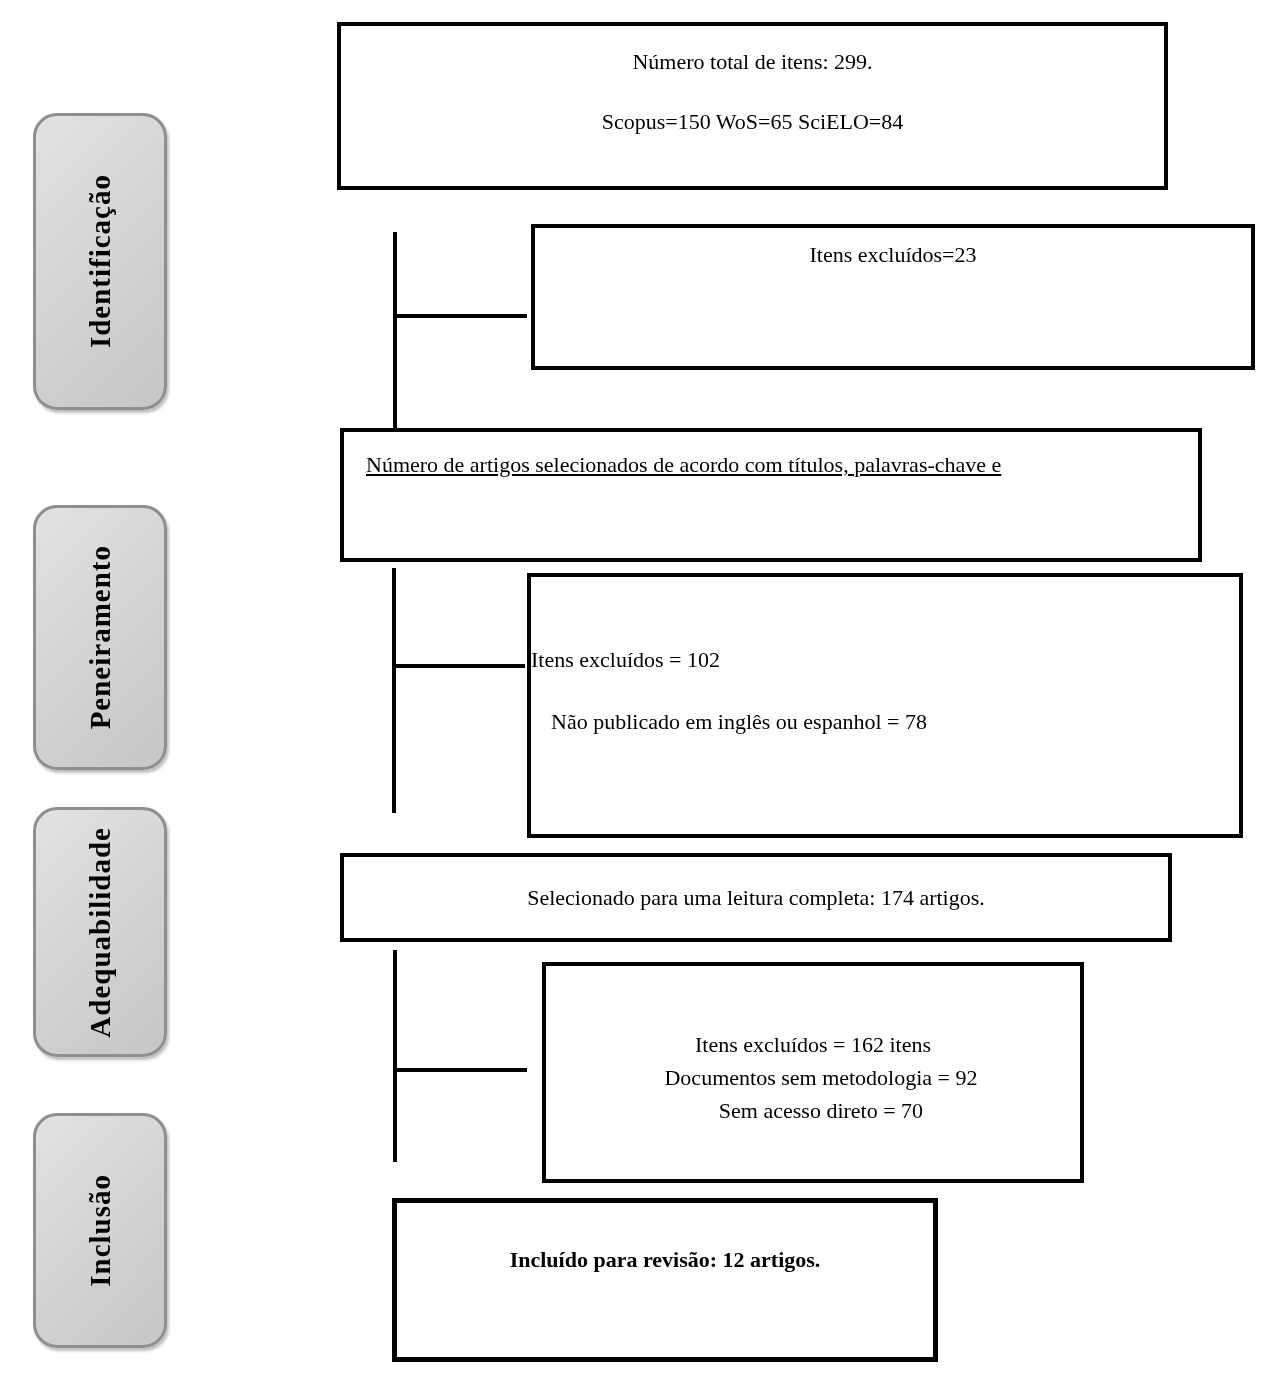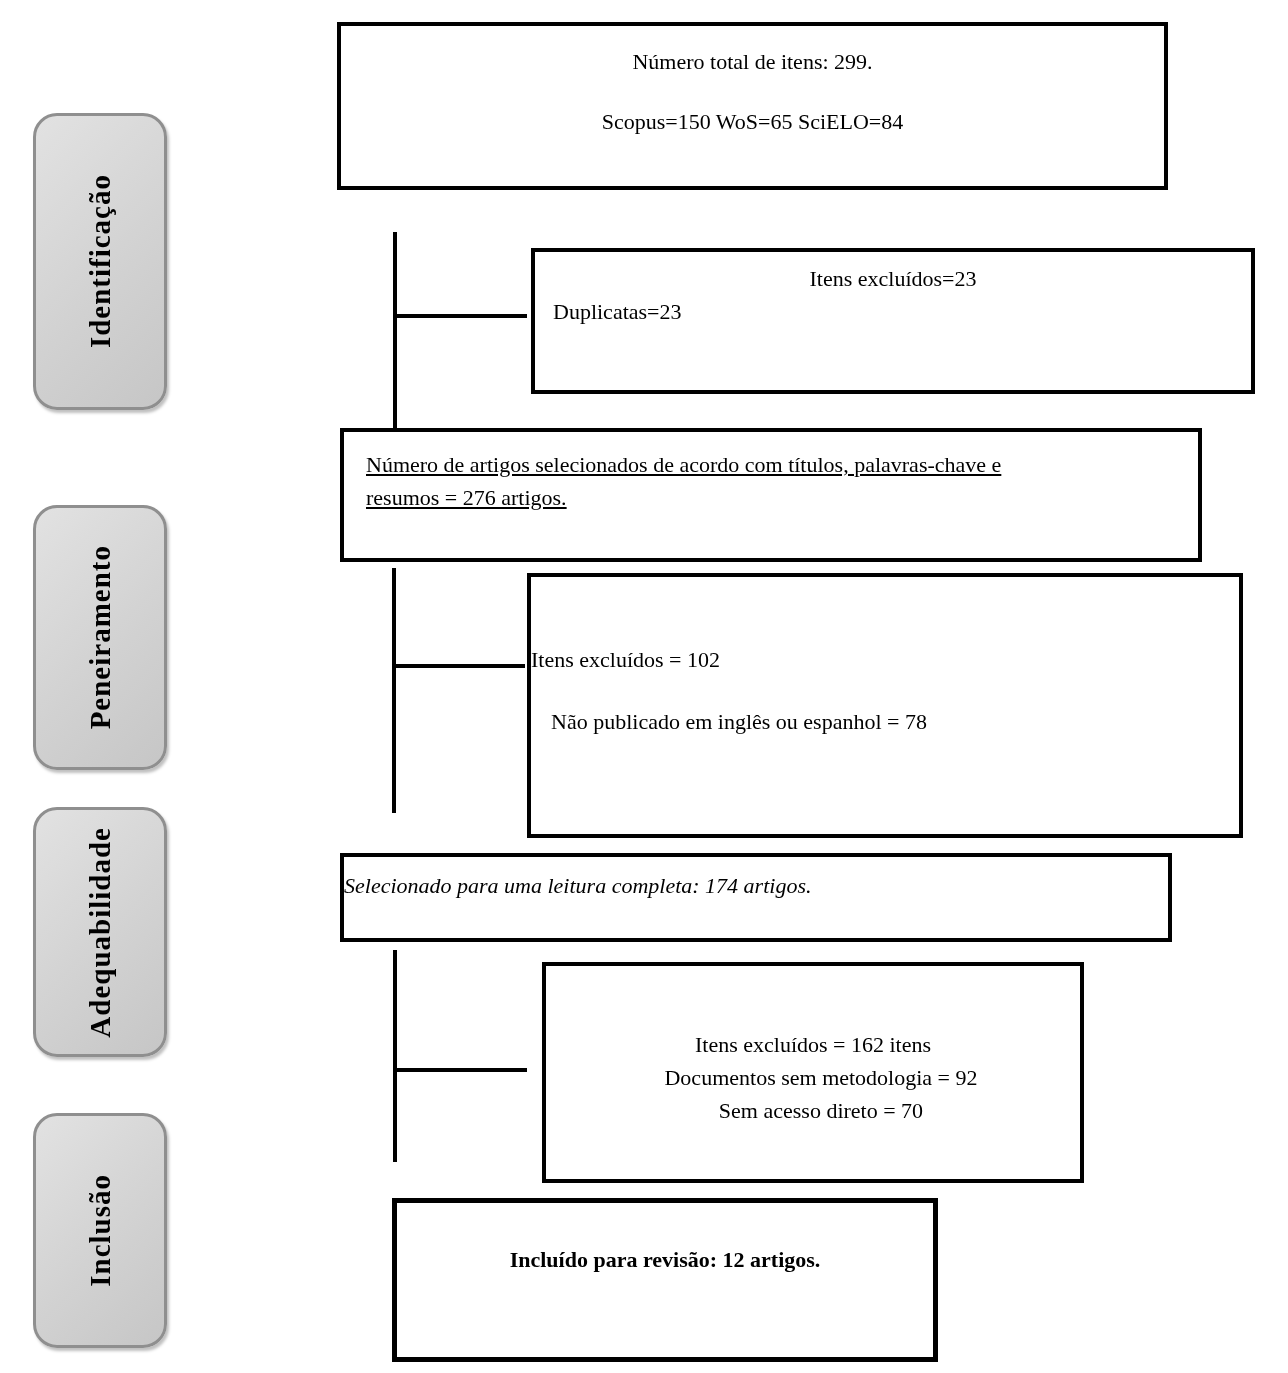--- a/index.html
+++ b/index.html
@@ -48,29 +48,29 @@
   .fbox {
     position: absolute;
     box-sizing: border-box;
     border: 4px solid #000000;
     background: #ffffff;
     font-size: 22px;
     line-height: 33px;
   }
   .b1 { left: 337px; top: 22px;   width: 831px; height: 168px; text-align: center; padding-top: 19px; }
   .b1 .row2 { margin-top: 27px; }
-  .b2 { left: 531px; top: 248px;  width: 724px; height: 146px; padding-top: 10px; }
+  .b2 { left: 531px; top: 224px;  width: 724px; height: 146px; padding-top: 10px; }
   .b2 .row1 { text-align: center; }
   .b2 .row2 { text-align: left; padding-left: 18px; }
   .b3 { left: 340px; top: 428px;  width: 862px; height: 134px; padding: 16px 16px 0 22px; text-align: left; text-decoration: underline; }
   .b4 { left: 527px; top: 573px;  width: 716px; height: 265px; padding-top: 66px; }
   .b4 .row1 { text-align: left; }
   .b4 .row2 { margin-top: 29px; }
   .b4 .row2, .b4 .row3 { text-align: left; padding-left: 20px; }
-  .b5 { left: 340px; top: 853px;  width: 832px; height: 89px; padding-top: 12px; font-style: italic; }
+  .b5 { left: 340px; top: 853px;  width: 832px; height: 89px; text-align: center; padding-top: 24px; }
   .b6 { left: 542px; top: 962px;  width: 542px; height: 221px; padding-top: 62px; }
   .b6 .row1 { text-align: center; }
   .b6 .row2, .b6 .row3 { text-align: center; padding-left: 16px; }
   .b7 { left: 392px; top: 1198px; width: 546px; height: 164px; border-width: 5px;
         text-align: center; padding-top: 40px; font-weight: bold; }
 
   
   .line { position: absolute; background: #000000; }
   .vl1 { left: 393px; top: 232px;  width: 4px;   height: 196px; }
   .hl1 { left: 393px; top: 314px;  width: 134px; height: 4px; }
@@ -104,26 +104,24 @@
   <div class="line vl3"></div>
   <div class="line hl3"></div>
 
   <div class="fbox b1">
     <div class="row1">Número total de itens: 299.</div>
     <div class="row2">Scopus=150 WoS=65 SciELO=84</div>
   </div>
 
   <div class="fbox b2">
     <div class="row1">Itens excluídos=23</div>
-    <div class="row2">Duplicatas=23</div>
   </div>
 
   <div class="fbox b3">
     <div class="row1">Número de artigos selecionados de acordo com títulos, palavras-chave e</div>
-    <div class="row2">resumos = 276 artigos.</div>
   </div>
 
   <div class="fbox b4">
     <div class="row1">Itens excluídos = 102</div>
     <div class="row2">Não publicado em inglês ou espanhol = 78</div>
   </div>
 
   <div class="fbox b5">
     <div class="row1">Selecionado para uma leitura completa: 174 artigos.</div>
   </div>

